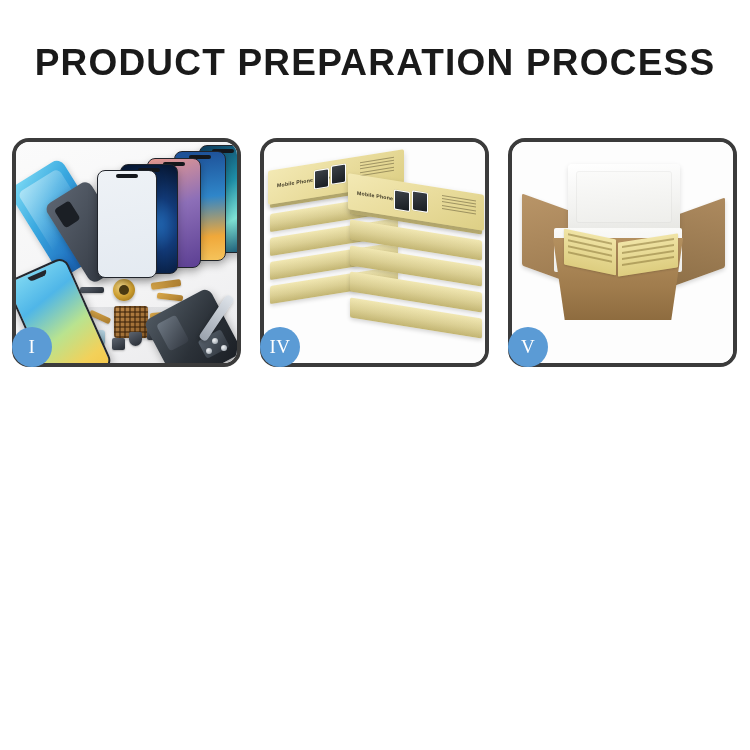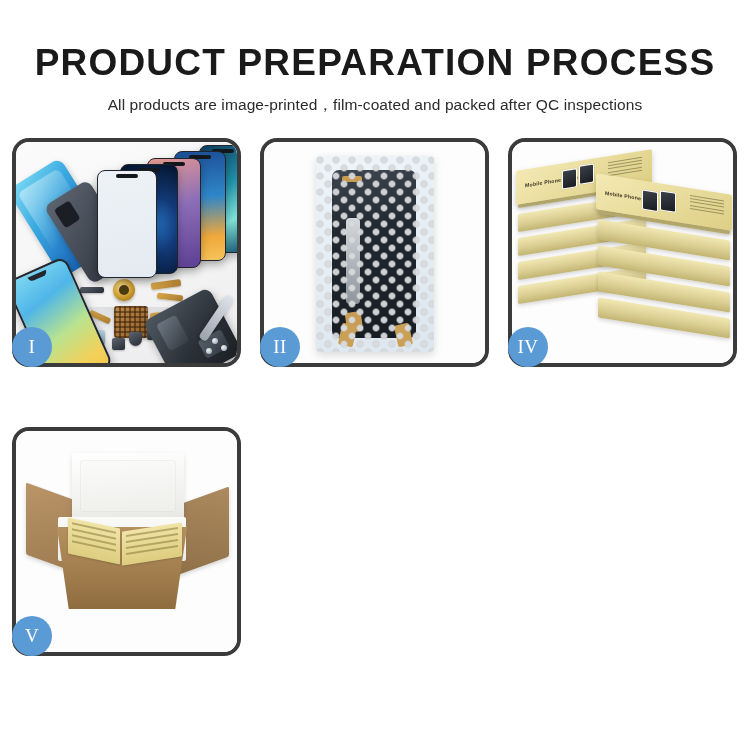--- a/index.html
+++ b/index.html
@@ -404,21 +404,20 @@
     z-index:2;
   }
 </style>
 </head>
 <body>
 
 <div class="page">
 
   <div class="header">
     <div class="title">PRODUCT PREPARATION PROCESS</div>
-    <div class="subtitle">All products are image-printed，film-coated and packed after QC inspections</div>
   </div>
 
   <div class="grid">
 
     <div class="panel">
       <div class="stage p1">
         <div class="shadowline"></div>
         <div class="protector"></div>
         <div class="phoneback"></div>
         <div class="disp d5">
@@ -453,33 +452,20 @@
         <div class="chip c6"></div>
         <div class="housing"></div>
         <div class="tool"></div>
         <div class="screw s1"></div>
         <div class="screw s2"></div>
         <div class="screw s3"></div>
       </div>
       <div class="badge">I</div>
     </div>
 
-    <div class="panel">
-      <div class="stage p2">
-        <div class="bag">
-          <div class="inner"></div>
-          <div class="cable"></div>
-          <div class="tab tb1"></div>
-          <div class="tab tb2"></div>
-          <div class="bubbles"></div>
-          <div class="bubbles2"></div>
-        </div>
-      </div>
-      <div class="badge">II</div>
-    </div>
 
 
     <div class="panel">
       <div class="stage p4">
         <div class="stackwrap">
           <div class="sbox sl5">
               <span class="side"></span>
             </div>
           <div class="sbox sl4">
               <span class="side"></span>

